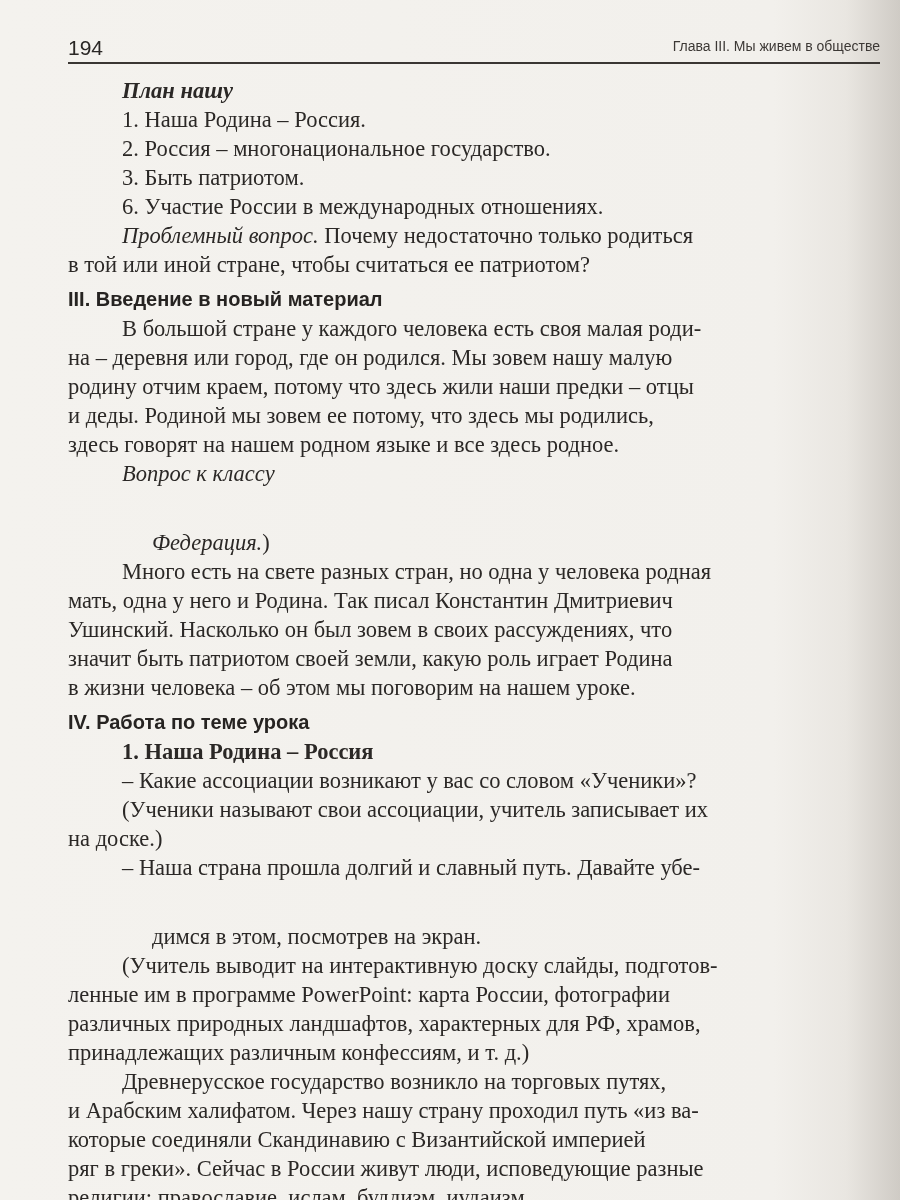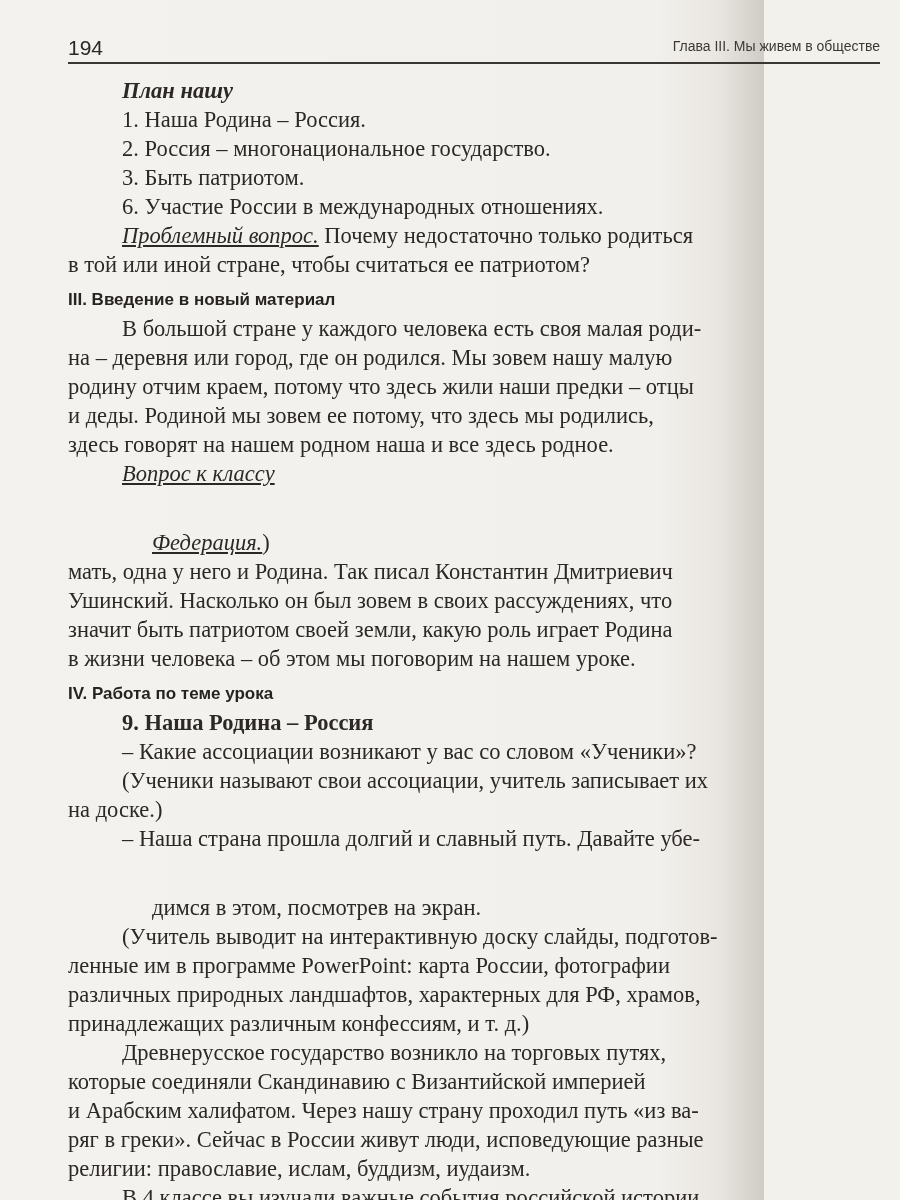--- a/index.html
+++ b/index.html
@@ -4,21 +4,21 @@
 <style>
   html, body { margin: 0; padding: 0; }
   body {
     width: 900px; height: 1200px; overflow: hidden;
     background: #f3f1ec;
     font-family: "Liberation Serif", serif;
     color: #2b2826;
     position: relative;
   }
   .page {
-    position: absolute; left: 0; top: 0; width: 764px; height: 1200px;
+    position: absolute; left: 0; top: 0; width: 900px; height: 1200px;
     background: linear-gradient(to right, #f4f2ee 0%, #f2f0ec 86%, #e9e6e1 94%, #cfcbc5 100%);
   }
   .header {
     position: absolute; left: 68px; top: 36px; width: 812px; height: 26px;
     border-bottom: 2px solid #3a3633;
     font-family: "Liberation Sans", sans-serif;
   }
   .page-number {
     position: absolute; left: 0; top: 0; font-size: 21px; color: #2a2725;
   }
@@ -26,26 +26,26 @@
     position: absolute; right: 0; top: 2px; font-size: 14px; color: #3c3835;
     white-space: nowrap;
   }
   .content {
     position: absolute; left: 68px; top: 76px; width: 812px;
     font-size: 22.5px; line-height: 29px;
   }
   .line { white-space: nowrap; display: block; height: 29px; }
   .indent { padding-left: 54px; }
   .hang { padding-left: 84px; margin-top: 40px; }
-  .i { font-style: italic; text-decoration: underline; }
+  .i { font-style: italic; }
   .bi { font-style: italic; font-weight: bold; }
   .b { font-weight: bold; }
   .sec {
     font-family: "Liberation Sans", sans-serif; font-weight: bold;
-    font-size: 17px; color: #262321;
+    font-size: 20px; color: #262321;
   }
   .gap-s { height: 6px; }
 </style>
 </head>
 <body>
 
 <div class="page">
 
   <div class="header">
     <span class="page-number">194</span>
@@ -62,42 +62,43 @@
     <span class="line indent"><span class="i">Проблемный вопрос.</span><span> Почему недостаточно только родиться</span></span>
     <span class="line">в той или иной стране, чтобы считаться ее патриотом?</span>
 
     <div class="gap-s"></div>
 
     <span class="line sec">III. Введение в новый материал</span>
     <span class="line indent">В большой стране у каждого человека есть своя малая роди-</span>
     <span class="line">на – деревня или город, где он родился. Мы зовем нашу малую</span>
     <span class="line">родину отчим краем, потому что здесь жили наши предки – отцы</span>
     <span class="line">и деды. Родиной мы зовем ее потому, что здесь мы родились,</span>
-    <span class="line">здесь говорят на нашем родном наша и все здесь родное.</span>
+    <span class="line">здесь говорят на нашем родном языке и все здесь родное.</span>
     <span class="line indent i">Вопрос к классу</span>
     <span class="line hang"><span class="i">Федерация.</span><span>)</span></span>
+    <span class="line indent">Много есть на свете разных стран, но одна у человека родная</span>
     <span class="line">мать, одна у него и Родина. Так писал Константин Дмитриевич</span>
     <span class="line">Ушинский. Насколько он был зовем в своих рассуждениях, что</span>
     <span class="line">значит быть патриотом своей земли, какую роль играет Родина</span>
     <span class="line">в жизни человека – об этом мы поговорим на нашем уроке.</span>
 
     <div class="gap-s"></div>
 
     <span class="line sec">IV. Работа по теме урока</span>
-    <span class="line indent b">9. Наша Родина – Россия</span>
+    <span class="line indent b">1. Наша Родина – Россия</span>
     <span class="line indent">– Какие ассоциации возникают у вас со словом «Ученики»?</span>
     <span class="line indent">(Ученики называют свои ассоциации, учитель записывает их</span>
     <span class="line">на доске.)</span>
     <span class="line indent">– Наша страна прошла долгий и славный путь. Давайте убе-</span>
     <span class="line hang">димся в этом, посмотрев на экран.</span>
     <span class="line indent">(Учитель выводит на интерактивную доску слайды, подготов-</span>
     <span class="line">ленные им в программе PowerPoint: карта России, фотографии</span>
     <span class="line">различных природных ландшафтов, характерных для РФ, храмов,</span>
     <span class="line">принадлежащих различным конфессиям, и т. д.)</span>
     <span class="line indent">Древнерусское государство возникло на торговых путях,</span>
+    <span class="line">и Арабским халифатом. Через нашу страну проходил путь «из ва-</span>
     <span class="line">которые соединяли Скандинавию с Византийской империей</span>
-    <span class="line">и Арабским халифатом. Через нашу страну проходил путь «из ва-</span>
     <span class="line">ряг в греки». Сейчас в России живут люди, исповедующие разные</span>
     <span class="line">религии: православие, ислам, буддизм, иудаизм.</span>
     <span class="line indent">В 4 классе вы изучали важные события российской истории</span>
 
   </div>
 </div>
 
 </body></html>

